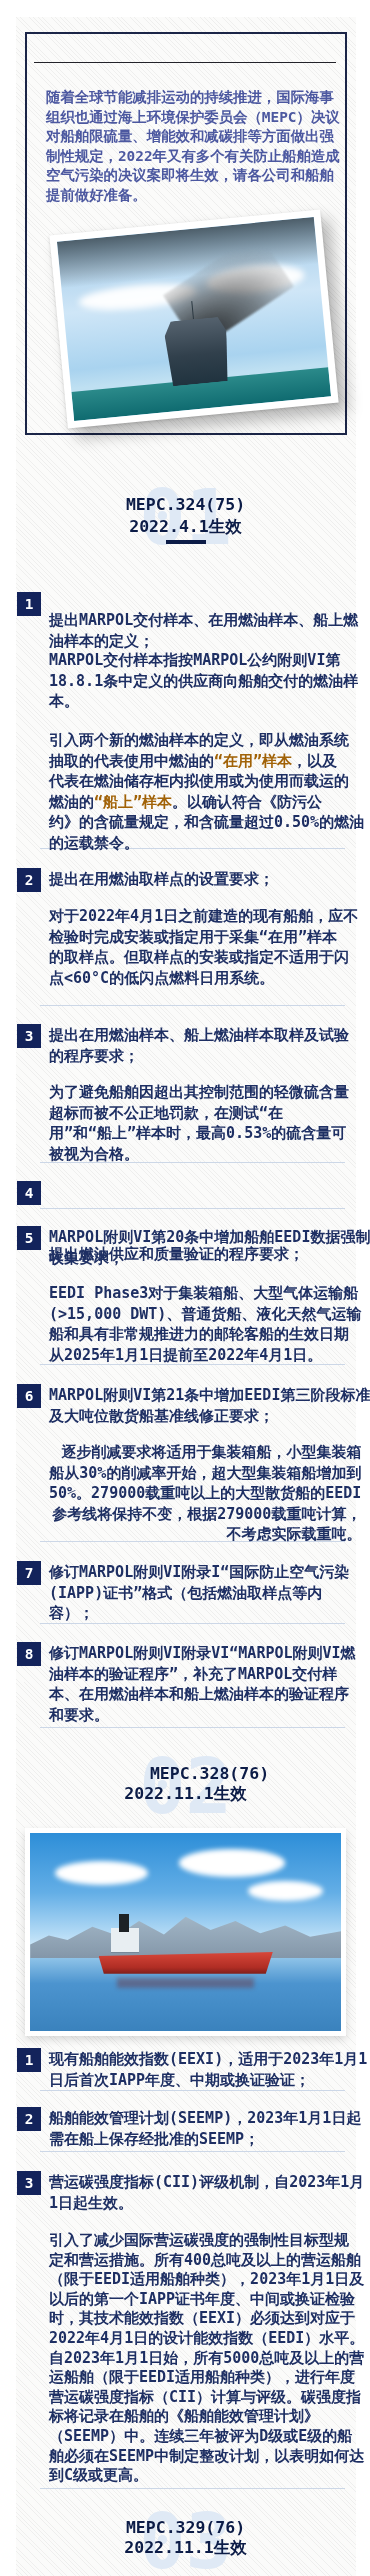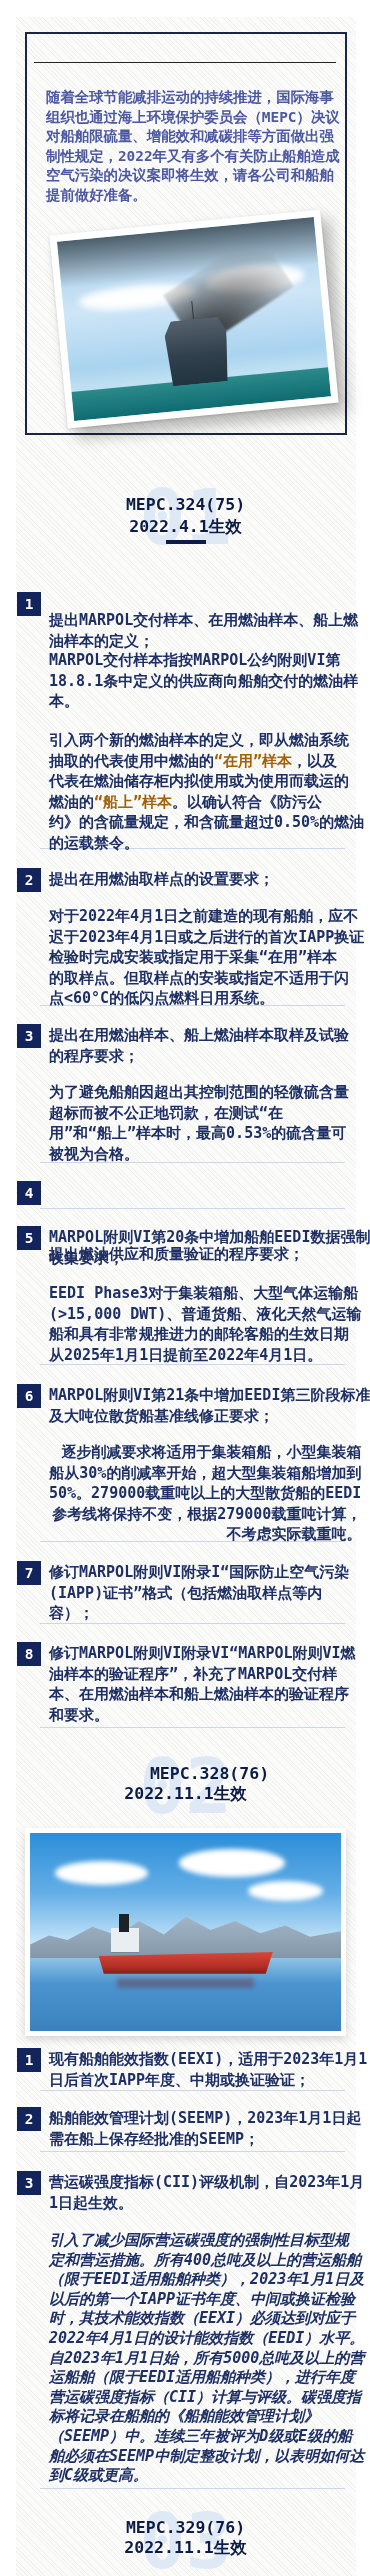--- a/index.html
+++ b/index.html
@@ -5,21 +5,21 @@
   html,body{margin:0;padding:0;background:#ffffff;}
   #page{position:relative;width:371px;height:3421px;background:#ffffff;overflow:hidden;
         font-family:"DejaVu Sans Mono","DejaVu Sans",sans-serif;}
   .hatch{position:absolute;left:15.5px;top:17px;width:340px;height:3236px;background-color:#fbfbfa;
         background-image:repeating-linear-gradient(45deg,rgba(130,130,130,0.10) 0px,rgba(130,130,130,0.10) 0.5px,transparent 0.5px,transparent 3.1px);}
   .introbox{position:absolute;left:25px;top:32px;width:318px;height:399px;border:2.1px solid #1b2547;}
   .boxline{position:absolute;left:34px;top:62px;width:302px;height:1px;background:#23232a;}
   .iline{height:19.6px;line-height:19.6px;font-size:14.4px;white-space:nowrap;font-weight:600;color:#4c58a0;}
   #intro{position:absolute;left:46px;top:88px;}
   .tline{height:20.6px;line-height:20.6px;font-size:15px;white-space:nowrap;font-weight:600;color:#1e2f63;}
-  .lh38 .tline{height:19.6px;line-height:19.6px;font-style:italic;}
+  .lh38 .tline{height:19.6px;line-height:19.6px;}
   .hl{color:#a16207;}
   .badge{position:absolute;left:17px;width:24px;height:24px;background:#13235b;color:#ffffff;
         display:flex;align-items:center;justify-content:center;font-size:14.4px;font-weight:bold;}
   .textblock{position:absolute;left:49px;z-index:3;}
   .divider{position:absolute;left:40px;width:305px;height:1px;background:#ccd7e7;}
   .wm{position:absolute;left:0;width:100%;text-align:center;font-size:77px;line-height:77px;font-weight:bold;color:#dfe9f5;z-index:1;}
   .sec-title{position:absolute;left:0;width:100%;text-align:center;font-size:16.5px;line-height:18.5px;font-weight:bold;color:#0c1c47;z-index:2;}
   .sec-underline{position:absolute;left:50%;transform:translateX(-50%);width:40px;height:3.6px;background:#0c1c47;z-index:2;}
 
   
@@ -127,21 +127,20 @@
       <div class="tline">约》的含硫量规定，和含硫量超过0.50%的燃油</div>
       <div class="tline">的运载禁令。</div>
     </div>
     <div class="divider" style="top: 848px;"></div>
     <div class="badge" style="top: 868px;">2</div>
     <div class="textblock" style="top: 869px;">
       <div class="tline">提出在用燃油取样点的设置要求；</div>
     </div>
     <div class="textblock" style="top: 906px;">
       <div class="tline">对于2022年4月1日之前建造的现有船舶，应不</div>
-      <div class="tline">迟于2023年4月1日或之后进行的首次IAPP换证</div>
       <div class="tline">检验时完成安装或指定用于采集“在用”样本</div>
       <div class="tline">的取样点。但取样点的安装或指定不适用于闪</div>
       <div class="tline">点&lt;60°C的低闪点燃料日用系统。</div>
     </div>
     <div class="divider" style="top: 1005px;"></div>
     <div class="badge" style="top: 1024px;">3</div>
     <div class="textblock" style="top: 1025px;">
       <div class="tline">提出在用燃油样本、船上燃油样本取样及试验</div>
       <div class="tline">的程序要求；</div>
     </div>

